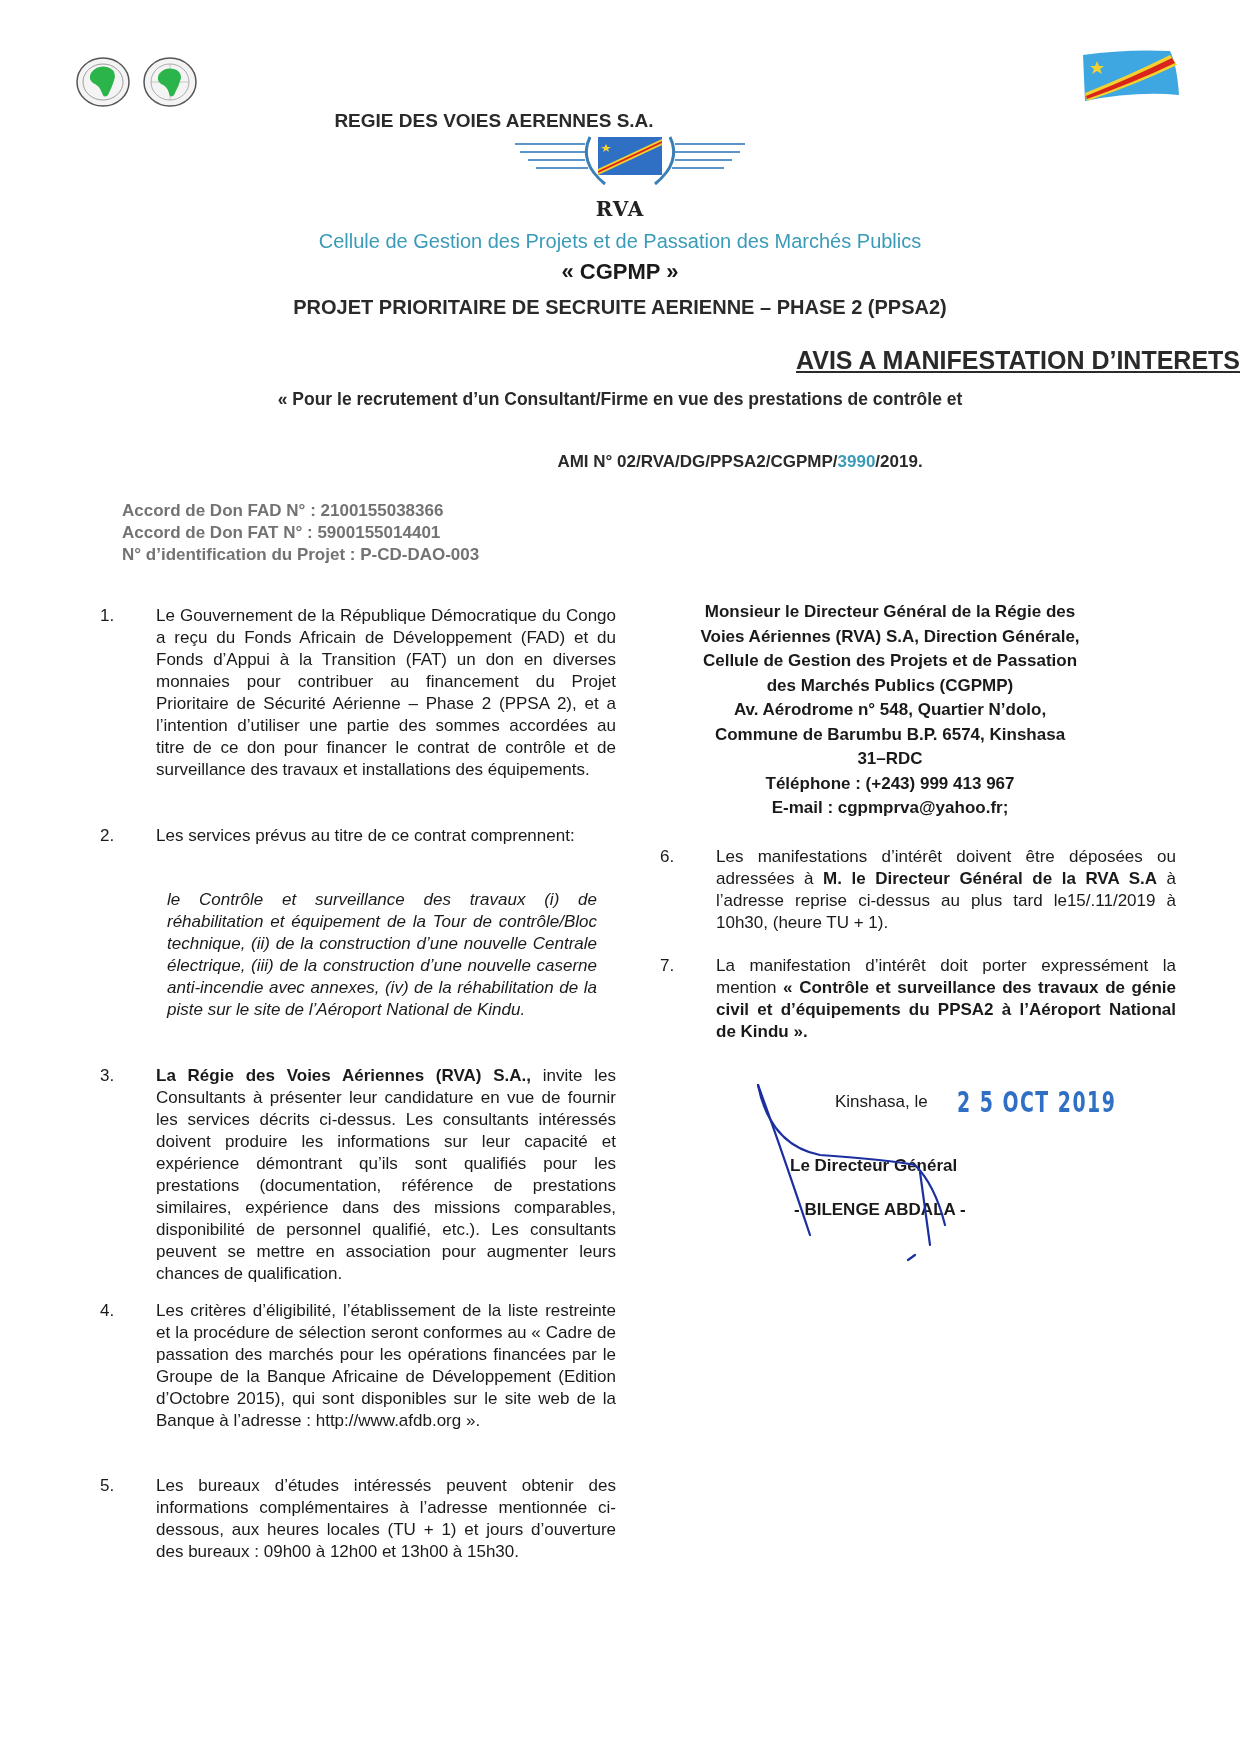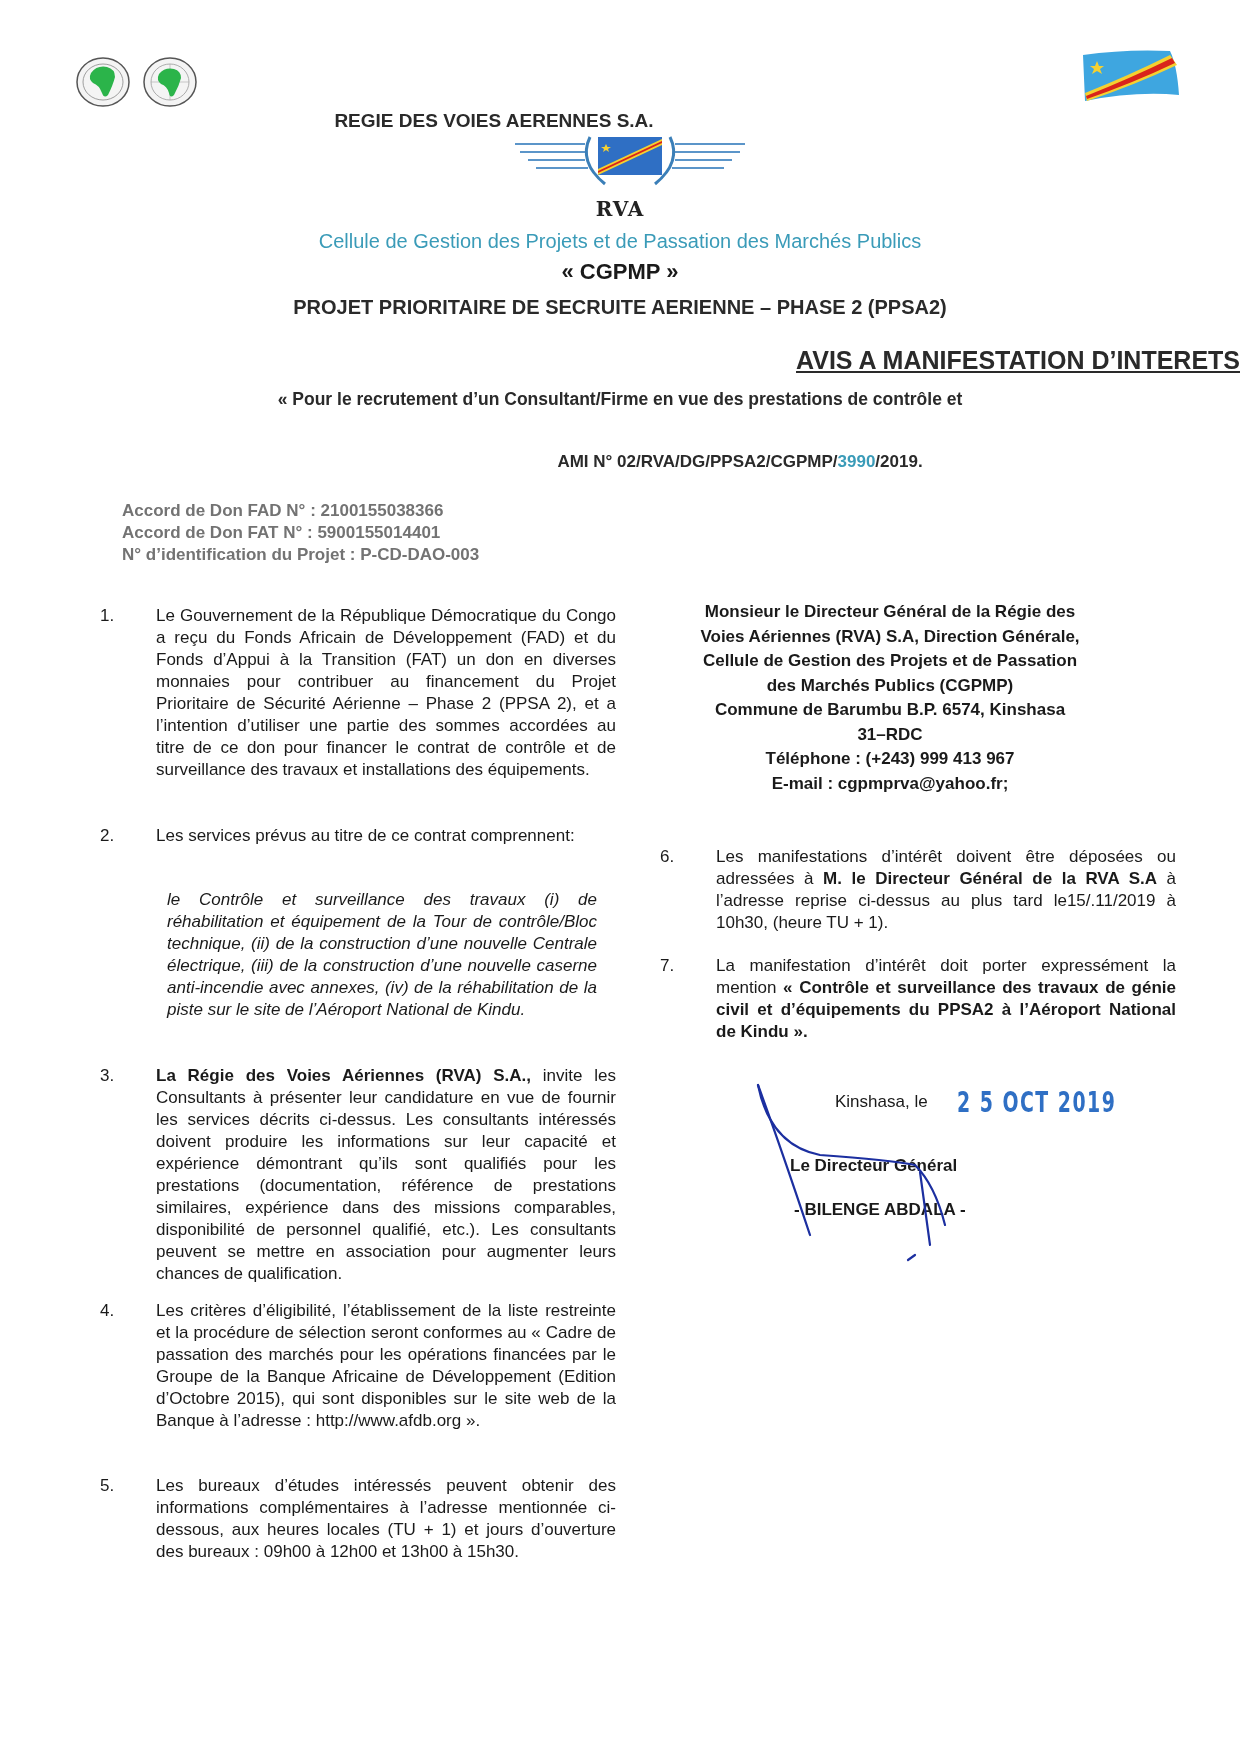--- a/index.html
+++ b/index.html
@@ -126,20 +126,21 @@
     <span class="num">5.</span>
     <div class="txt">Les bureaux d’études intéressés peuvent obtenir des informations complémentaires à l’adresse mentionnée ci-dessous, aux heures locales (TU + 1) et jours d’ouverture des bureaux : 09h00 à 12h00 et 13h00 à 15h30.</div>
   </div>
 </div>
 
 <div class="abs address">
   <div>Monsieur le Directeur Général de la Régie des</div>
   <div>Voies Aériennes (RVA) S.A, Direction Générale,</div>
   <div>Cellule de Gestion des Projets et de Passation</div>
   <div>des Marchés Publics (CGPMP)</div>
+  <div>Av. Aérodrome n° 548, Quartier N’dolo,</div>
   <div>Commune de Barumbu B.P. 6574, Kinshasa</div>
   <div>31–RDC</div>
   <div>Téléphone : (+243) 999 413 967</div>
   <div>E-mail : cgpmprva@yahoo.fr;</div>
 </div>
 
 <div class="right-col">
   <div class="item" style="left:660px; top:846px;">
     <span class="num">6.</span>
     <div class="txt"><span>Les manifestations d’intérêt doivent être déposées ou adressées à </span><b>M. le Directeur Général de la RVA S.A</b><span> à l’adresse reprise ci-dessus au plus tard le15/.11/2019 à 10h30, (heure TU + 1).</span></div>

